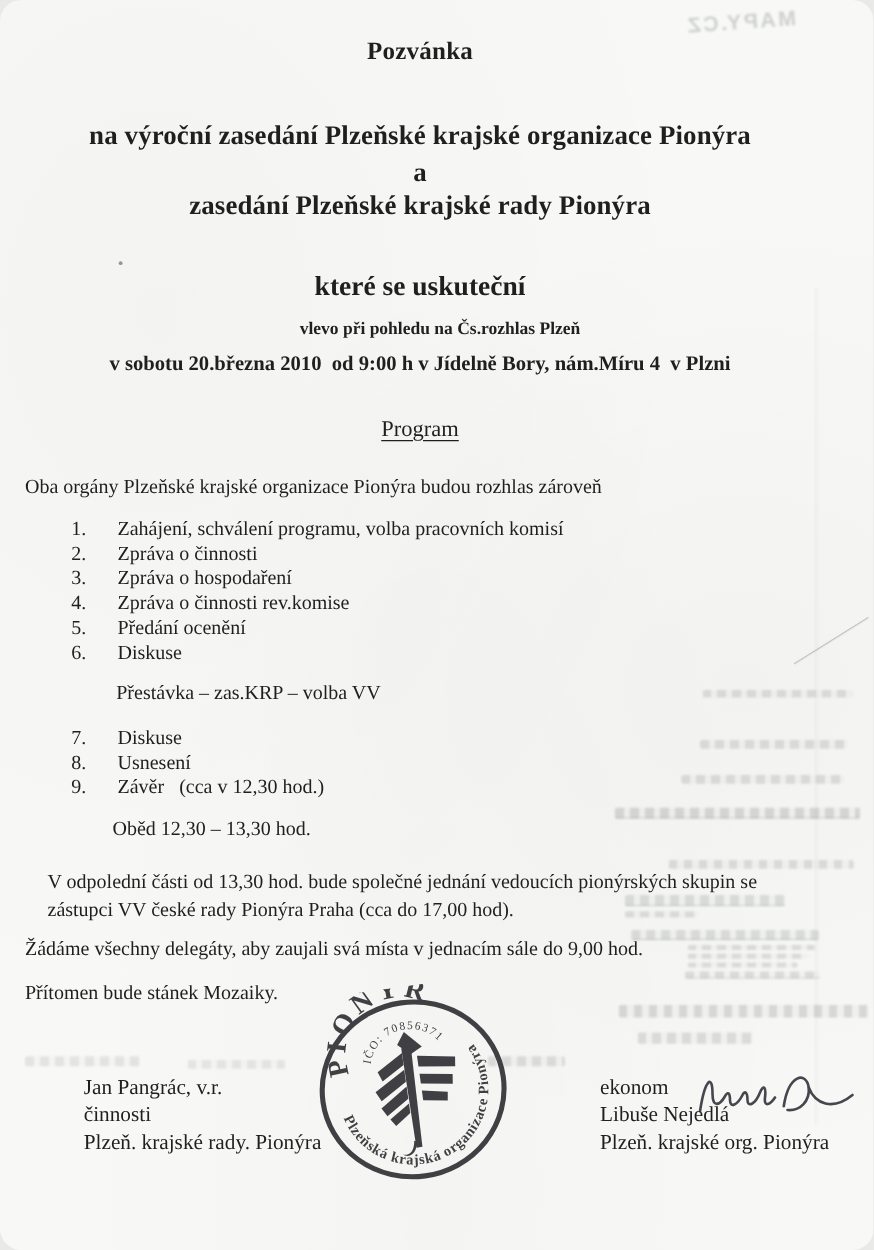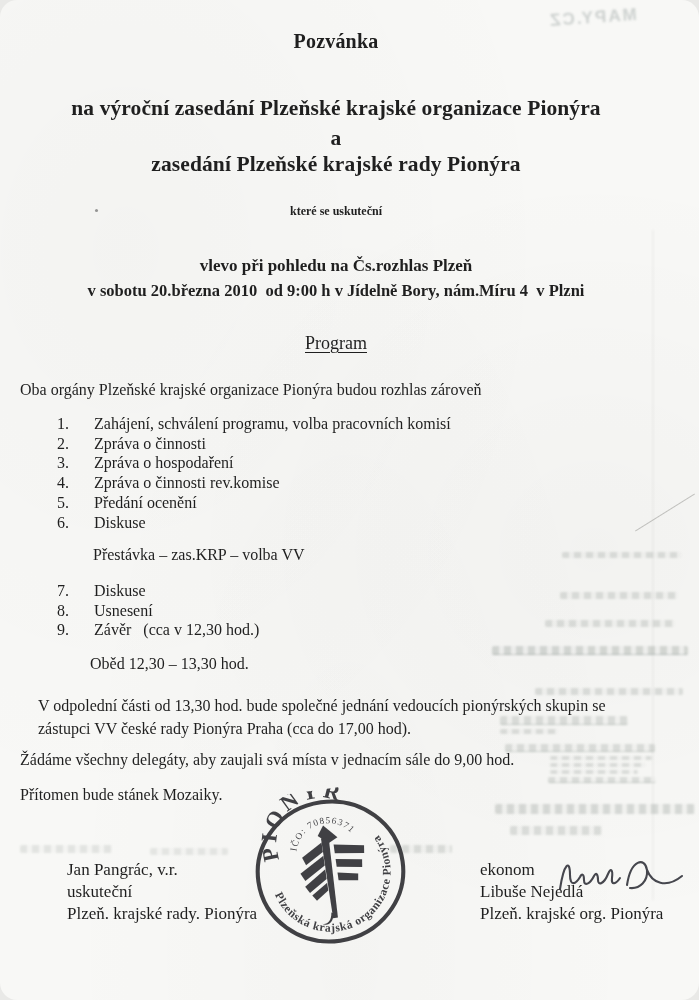--- a/index.html
+++ b/index.html
@@ -13,23 +13,23 @@
     font-family:"Liberation Serif", serif;
     color:#1f1f1f;
     border-radius:17px;
   }
   .abs{position:absolute;}
   .centered{left:0; width:672px; text-align:center;}
   .pre{white-space:pre-wrap;}
   .doc-title{top:30px; font-size:20px; font-weight:bold; letter-spacing:.2px;}
   .h-line{font-size:21.5px; font-weight:bold; letter-spacing:.1px;}
   .h1{top:96px;} .h2{top:126px;} .h3{top:152px;}
-  .subtitle{top:204px; font-size:12px; font-weight:bold;}
+  .subtitle{top:216px; font-size:22px; font-weight:bold;}
   .when1{top:233px; font-size:16.5px; font-weight:bold;margin-top:48px;}
-  .when2{top:256px; font-size:17px; font-weight:bold;}
+  .when2{top:256px; font-size:14px; font-weight:bold;margin-left:16px;}
   .program{top:333px; font-size:18px; font-weight:normal; text-decoration:underline; text-underline-offset:3px;}
   .intro{top:381px; left:20px; font-size:16px;}
   .agenda{left:57px; font-size:16px;}
   .agenda .row{display:flex; line-height:19.7px;}
   .agenda .num{width:37px; flex:none;}
   .list1{top:414px;}
   .break-note{top:546px; left:93px; font-size:16px;}
   .list2{top:581px;}
   .lunch{top:655px; left:90px; font-size:16px;}
   .afternoon{top:695px; left:38px; width:600px; font-size:16px; line-height:22.5px;}
@@ -180,21 +180,21 @@
         <path d="M80,82 L57,97 L61,104 L80,92 Z"></path>
         <path d="M80,96 L63,107 L67,113 L80,104 Z"></path>
         <path d="M80,50 L88,50 L86,133 L81,133 Z"></path>
         <path d="M82,128 C81,138 74,141 69,137 C74,139 79,136 80,127 Z"></path>
       </g>
     </g>
   </svg>
 
   <div class="abs sig sig-left">
     <div>Jan Pangrác, v.r.</div>
-    <div>uskuteční</div>
+    <div>činnosti</div>
     <div>Plzeň. krajské rady. Pionýra</div>
   </div>
 
   <div class="abs sig sig-right">
     <div>ekonom</div>
     <div>Libuše Nejedlá</div>
     <div>Plzeň. krajské org. Pionýra</div>
   </div>
 
   <svg class="abs sign-svg" width="150" height="62" viewBox="0 0 150 62">

